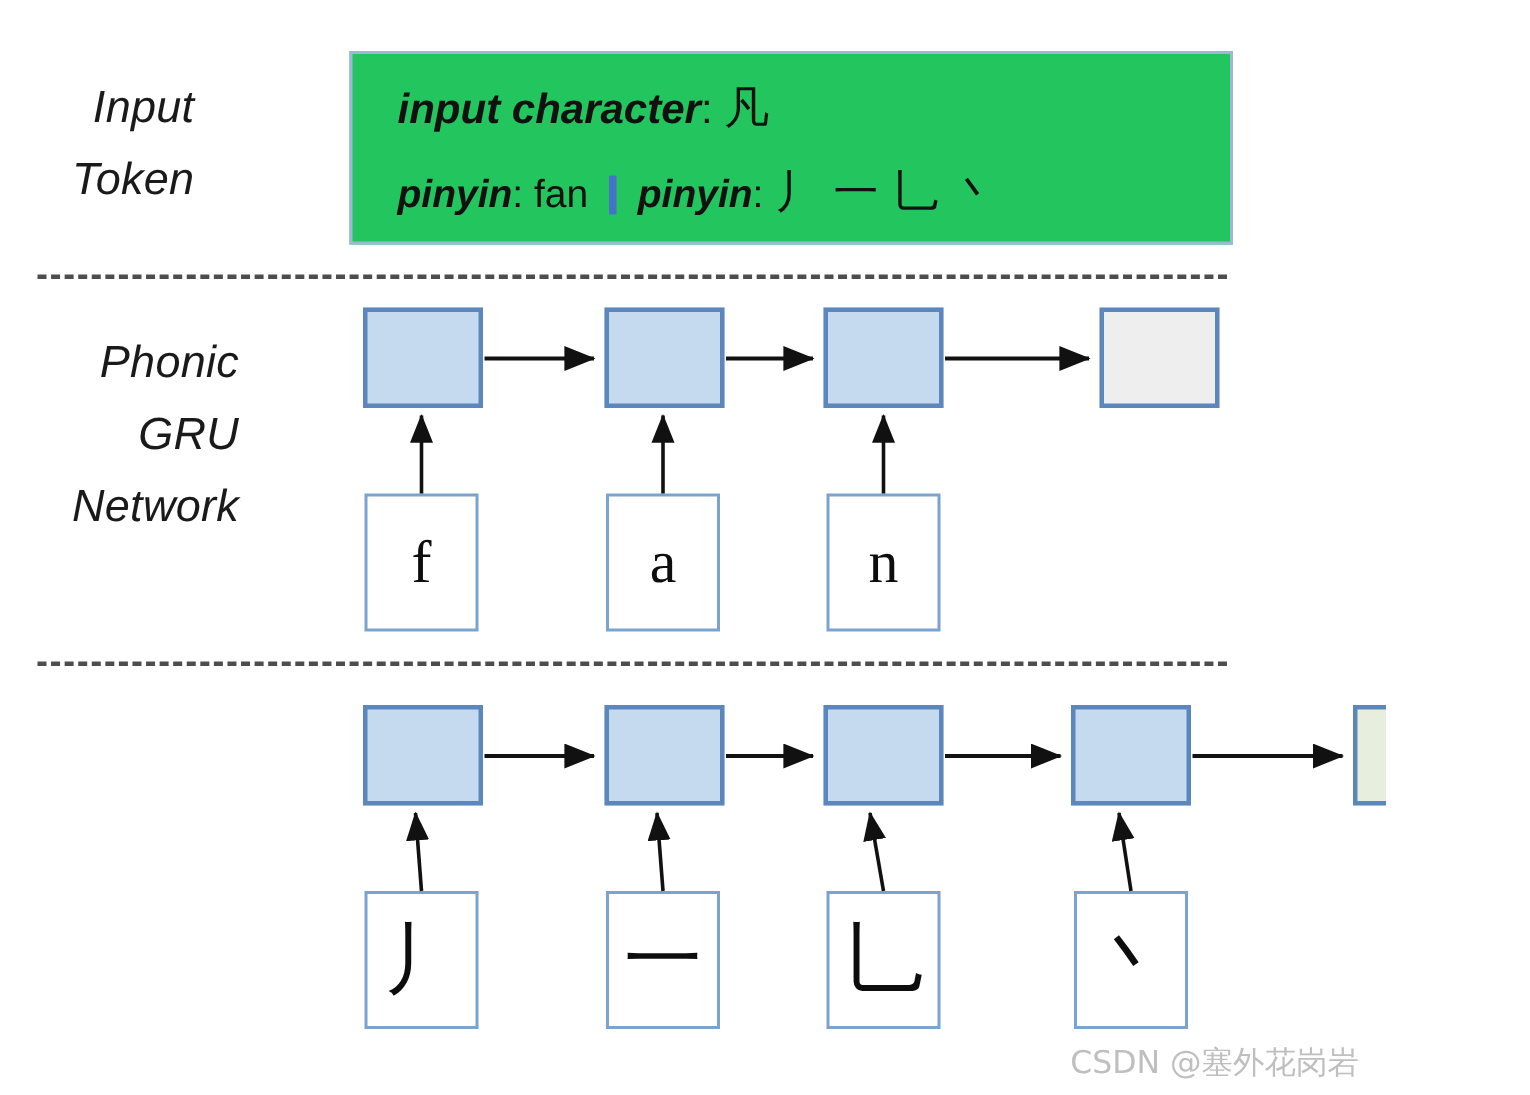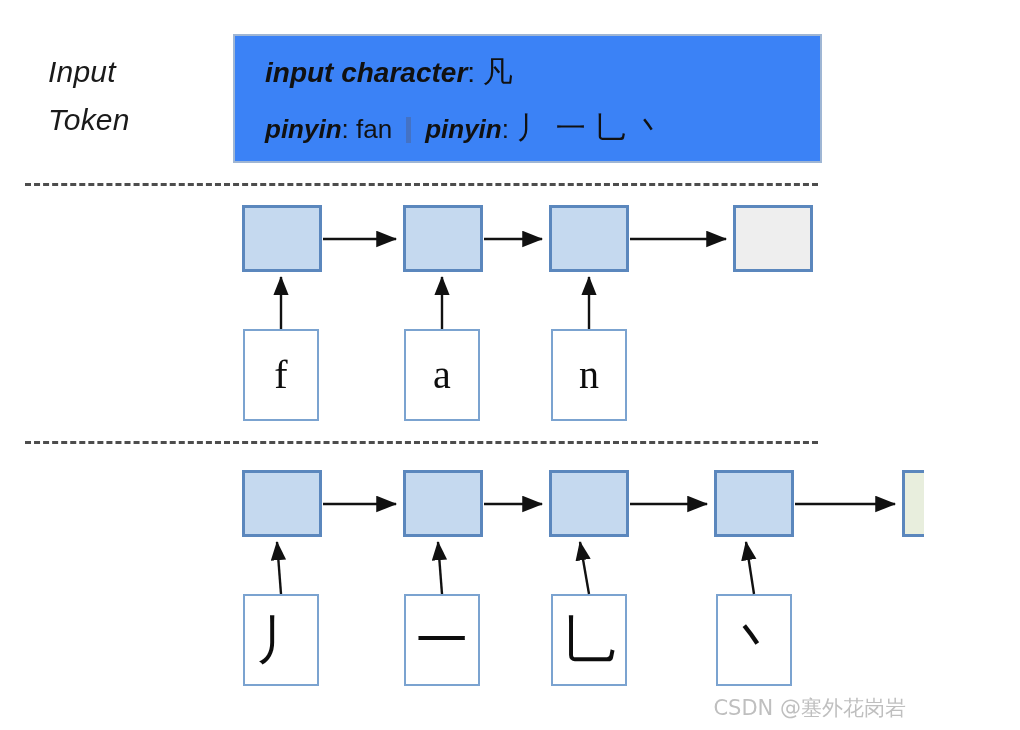--- a/index.html
+++ b/index.html
@@ -9,20 +9,21 @@
   }
   body {
     font-family: "Liberation Sans", sans-serif;
   }
   #canvas {
     position: relative;
     width: 924px;
     height: 730px;
     background: #ffffff;
     overflow: hidden;
+    text-align: right;
   }
 
   
   .row-label {
     position: absolute;
     font-family: "Liberation Sans", sans-serif;
     font-style: italic;
     font-size: 30px;
     line-height: 48px;
     color: #1a1a1a;
@@ -30,21 +31,21 @@
     letter-spacing: 0.2px;
   }
 
   
   .token-box {
     position: absolute;
     left: 233px;
     top: 34px;
     width: 589px;
     height: 129px;
-    background: #3b82f6;
+    background: #22c55e;
     border: 2px solid #9fb6d4;
     box-sizing: border-box;
   }
   .token-line {
     position: absolute;
     left: 30px;
     white-space: nowrap;
     color: #111111;
   }
   .token-line.l1 { top: 16px; font-size: 28px; }
@@ -150,20 +151,23 @@
   <div class="row-label" style="left:48px; top:48px;"><span>Input</span>
 <span>Token</span></div>
 
   <div class="token-box">
     <div class="token-line l1"><span class="kw">input character</span><span>: </span><span class="han">凡</span></div>
     <div class="token-line l2"><span class="kw">pinyin</span><span>: </span><span>fan</span><span class="sep-bar"></span><span class="kw">pinyin</span><span>: </span><span class="han">丿 一 乚 丶</span></div>
   </div>
 
   <div class="divider" style="top:183px;"></div>
 
+  <div class="row-label" style="left:48px; top:218px;"><span>Phonic</span>
+<span>GRU</span>
+<span>Network</span></div>
 
   <div class="gru-cell" style="left:242px; top:205px;"></div>
   <div class="gru-cell" style="left:403px; top:205px;"></div>
   <div class="gru-cell" style="left:549px; top:205px;"></div>
   <div class="out-cell grey" style="left:733px; top:205px;"></div>
 
   <div class="in-box" style="left:243px; top:329px;">
       <span class="letter">f</span>
     </div>
   <div class="in-box" style="left:404px; top:329px;">

